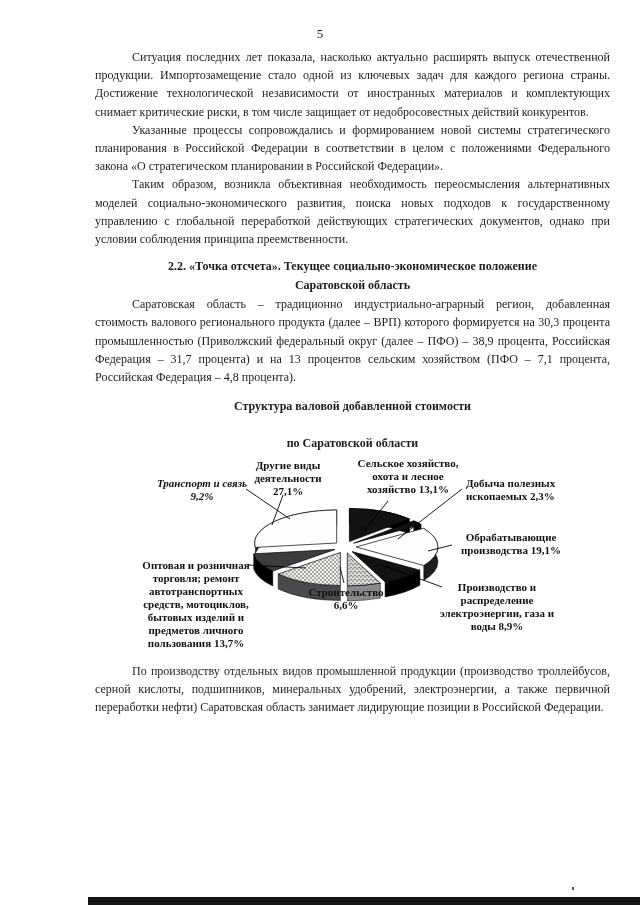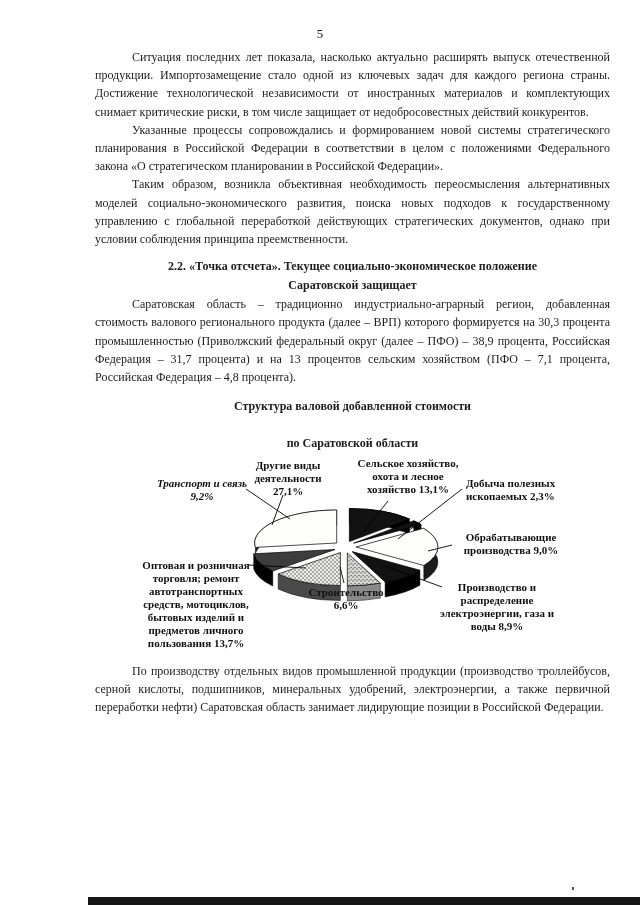--- a/index.html
+++ b/index.html
@@ -27,21 +27,21 @@
 </style>
 </head>
 <body>
 
 <div class="pagenum">5</div>
 
 <div class="textblock">
   <p class="body">Ситуация последних лет показала, насколько актуально расширять выпуск отечественной продукции. Импортозамещение стало одной из ключевых задач для каждого региона страны. Достижение технологической независимости от иностранных материалов и комплектующих снимает критические риски, в том числе защищает от недобросовестных действий конкурентов.</p>
   <p class="body">Указанные процессы сопровождались и формированием новой системы стратегического планирования в Российской Федерации в соответствии в целом с положениями Федерального закона «О стратегическом планировании в Российской Федерации».</p>
   <p class="body">Таким образом, возникла объективная необходимость переосмысления альтернативных моделей социально-экономического развития, поиска новых подходов к государственному управлению с глобальной переработкой действующих стратегических документов, однако при условии соблюдения принципа преемственности.</p>
-  <p class="h-section"><span>2.2. «Точка отсчета». Текущее социально-экономическое положение</span><br><span>Саратовской защищает</span></p>
+  <p class="h-section"><span>2.2. «Точка отсчета». Текущее социально-экономическое положение</span><br><span>Саратовской область</span></p>
   <p class="body">Саратовская область – традиционно индустриально-аграрный регион, добавленная стоимость валового регионального продукта (далее – ВРП) которого формируется на 30,3 процента промышленностью (Приволжский федеральный округ (далее – ПФО) – 38,9 процента, Российская Федерация – 31,7 процента) и на 13 процентов сельским хозяйством (ПФО – 7,1 процента, Российская Федерация – 4,8 процента).</p>
   <p class="chart-title"><span>Структура валовой добавленной стоимости</span><br><br><span>по Саратовской области</span></p>
 </div>
 
 <div class="chart">
   <svg id="pie-svg" width="640" height="207" viewBox="0 0 640 207" xmlns="http://www.w3.org/2000/svg">
     <defs>
       <pattern id="dots" width="4" height="4" patternUnits="userSpaceOnUse">
         <rect width="4" height="4" fill="#eeeee8"></rect>
         <circle cx="1" cy="1" r="0.7" fill="#333"></circle>
@@ -75,21 +75,21 @@
       <line x1="462" y1="34" x2="398" y2="84" stroke="#000" stroke-width="0.9"></line>
       <line x1="452" y1="90" x2="428" y2="96" stroke="#000" stroke-width="0.9"></line>
       <line x1="442" y1="132" x2="382" y2="110" stroke="#000" stroke-width="0.9"></line>
       <line x1="344" y1="128" x2="340" y2="112" stroke="#000" stroke-width="0.9"></line>
       <line x1="248" y1="110" x2="306" y2="113" stroke="#000" stroke-width="0.9"></line>
     </svg>
   <div class="pie-label" style="left:146px;top:22px;width:112px;font-style:italic;">Транспорт и связь 9,2%</div>
   <div class="pie-label" style="left:242px;top:4px;width:92px;">Другие виды деятельности 27,1%</div>
   <div class="pie-label" style="left:352px;top:2px;width:112px;">Сельское хозяйство, охота и лесное хозяйство 13,1%</div>
   <div class="pie-label left-align" style="left:466px;top:22px;width:122px;">Добыча полезных ископаемых 2,3%</div>
-  <div class="pie-label" style="left:450px;top:76px;width:122px;">Обрабатывающие производства 9,0%</div>
+  <div class="pie-label" style="left:450px;top:76px;width:122px;">Обрабатывающие производства 19,1%</div>
   <div class="pie-label" style="left:434px;top:126px;width:126px;">Производство и распределение электроэнергии, газа и воды 8,9%</div>
   <div class="pie-label" style="left:296px;top:131px;width:100px;">Строительство 6,6%</div>
   <div class="pie-label" style="left:140px;top:104px;width:112px;">Оптовая и розничная торговля; ремонт автотранспортных средств, мотоциклов, бытовых изделий и предметов личного пользования 13,7%</div>
 </div>
 
 <div class="textblock last">
   <p class="body">По производству отдельных видов промышленной продукции (производство троллейбусов, серной кислоты, подшипников, минеральных удобрений, электроэнергии, а также первичной переработки нефти) Саратовская область занимает лидирующие позиции в Российской Федерации.</p>
 </div>
 
 <div class="bottom-bar"></div>

